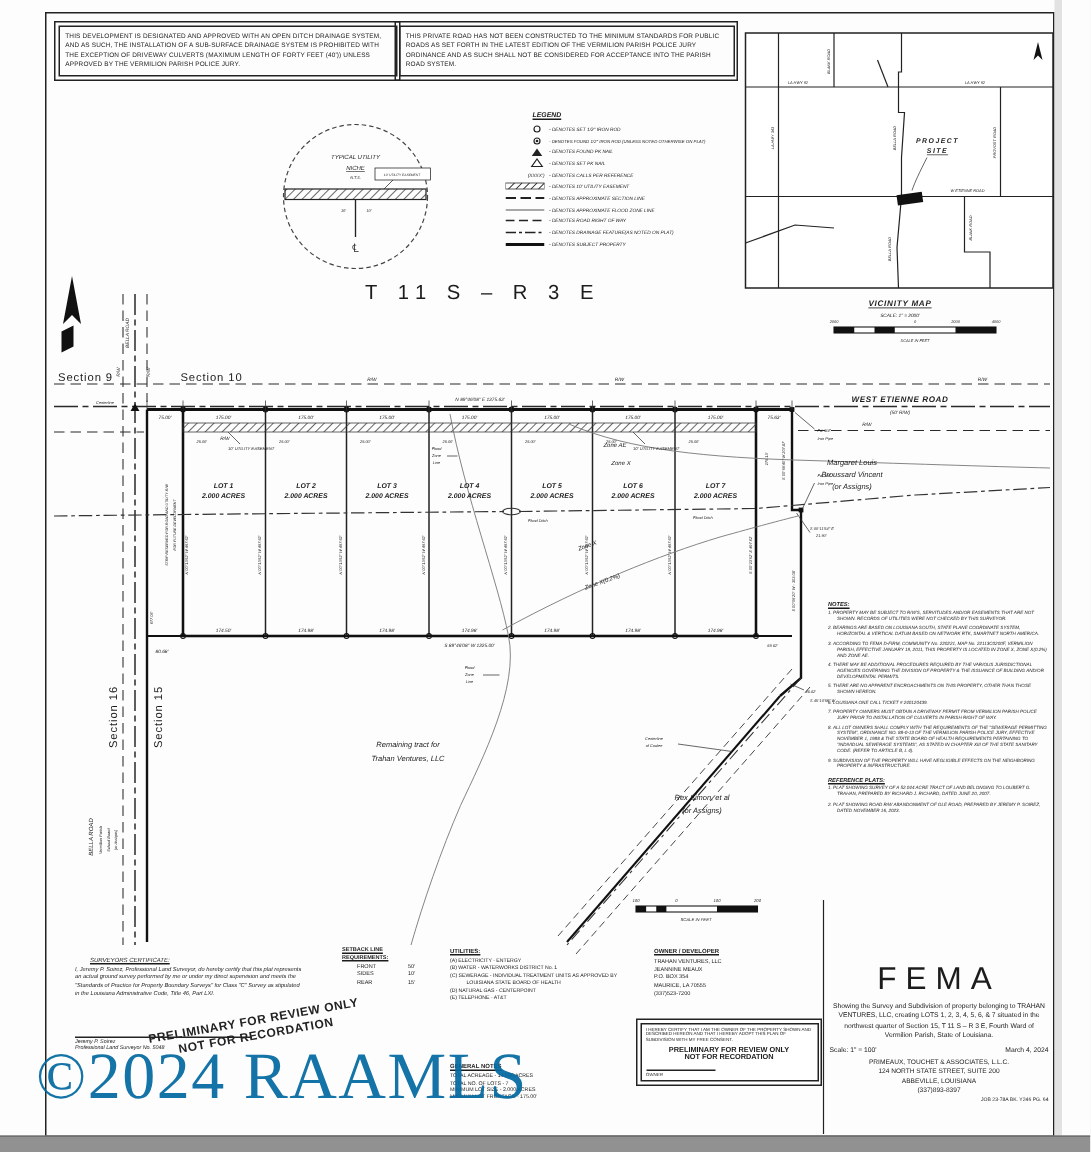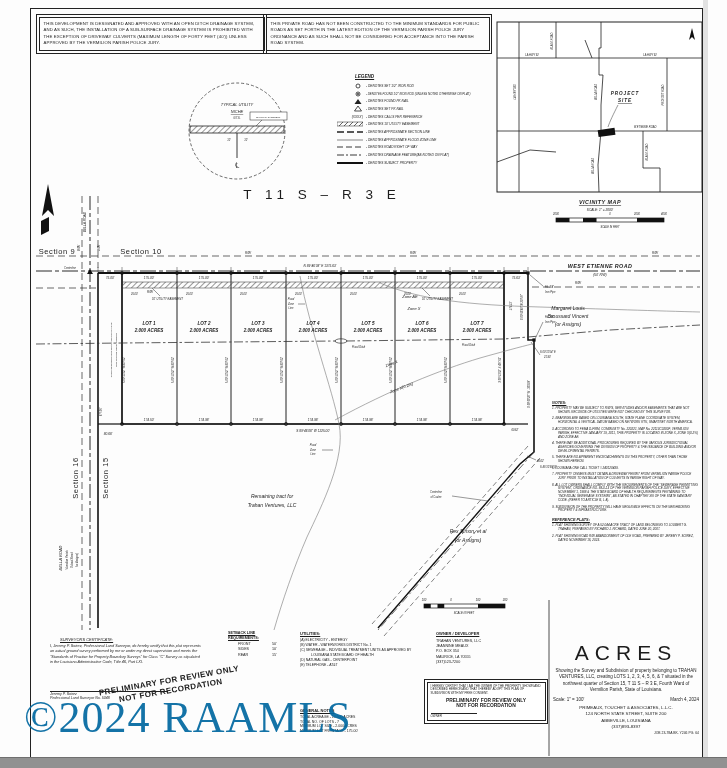--- a/index.html
+++ b/index.html
@@ -572,21 +572,21 @@
   <div id="ownercert" class="abs">
     <div class="oc-inner">
       <div class="oc-body">I HEREBY CERTIFY THAT I AM THE OWNER OF THE PROPERTY SHOWN AND DESCRIBED HEREON AND THAT I HEREBY ADOPT THIS PLAN OF SUBDIVISION WITH MY FREE CONSENT.</div>
       <div class="oc-p1">PRELIMINARY FOR REVIEW ONLY</div>
       <div class="oc-p2">NOT FOR RECORDATION</div>
       <div class="oc-owner">OWNER</div>
     </div>
   </div>
 
   <div id="titleblock" class="abs">
-    <div class="tb-title">ACRES</div>
+    <div class="tb-title">FEMA</div>
     <div class="tb-body">Showing the Survey and Subdivision of property belonging to TRAHAN VENTURES, LLC, creating LOTS 1, 2, 3, 4, 5, 6, &amp; 7 situated in the northwest quarter of Section 15, T 11 S – R 3 E, Fourth Ward of Vermilion Parish, State of Louisiana.</div>
     <div class="tb-row">
       <span>Scale: 1" = 100'</span>
       <span>March 4, 2024</span>
     </div>
     <div class="tb-firm">
       <div>PRIMEAUX, TOUCHET &amp; ASSOCIATES, L.L.C.</div>
       <div>124 NORTH STATE STREET, SUITE 200</div>
       <div>ABBEVILLE, LOUISIANA</div>
       <div>(337)893-8397</div>

